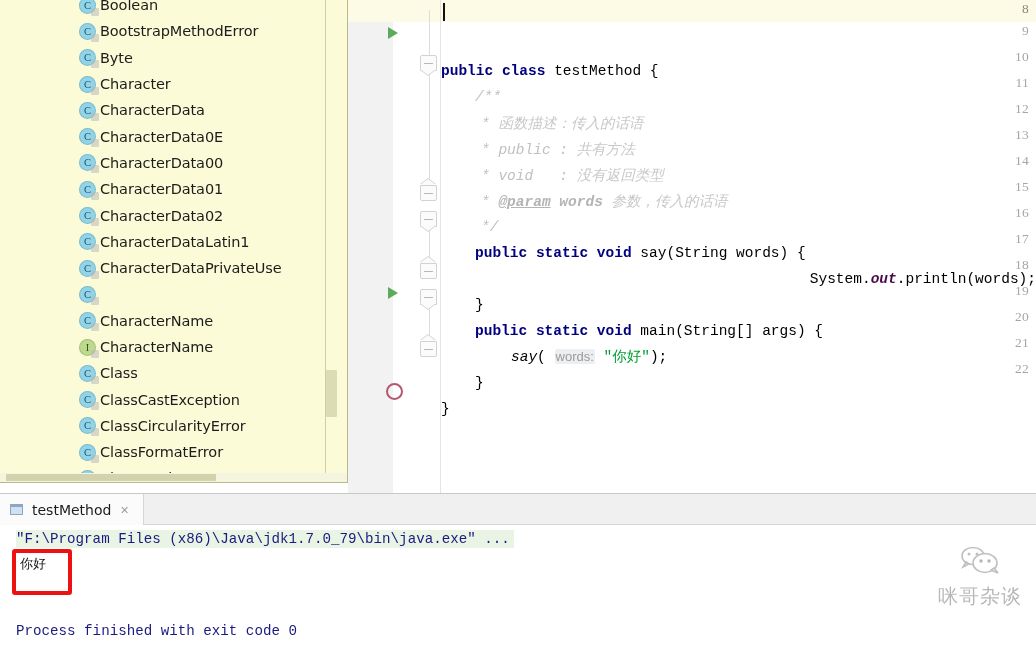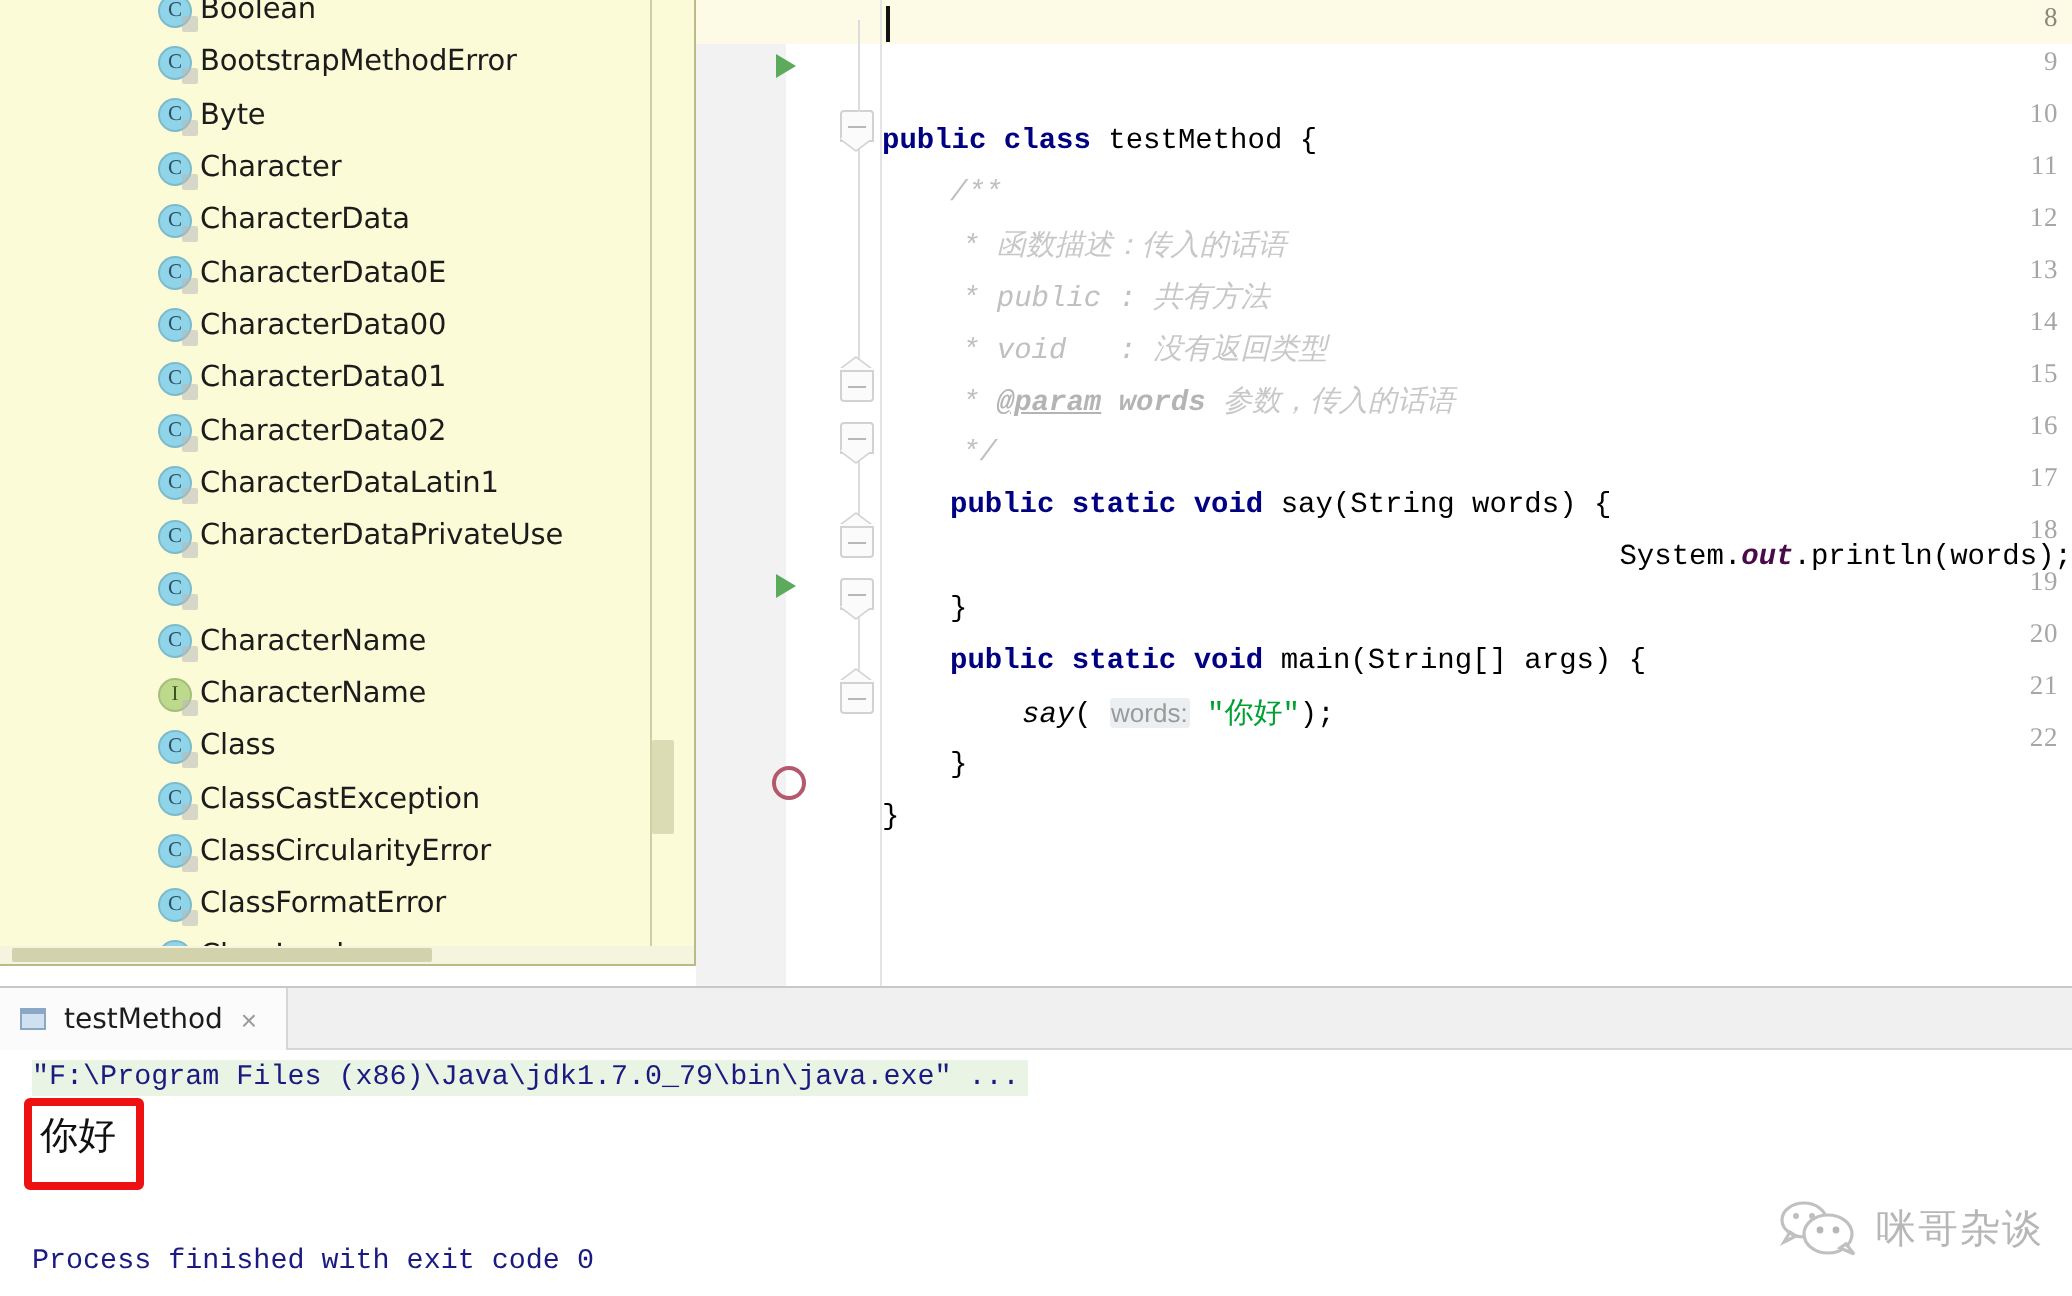--- a/index.html
+++ b/index.html
@@ -166,30 +166,30 @@
   #console {
     position:absolute; left:0; top:31px; width:1036px; height:124px;
     background:#ffffff;
     font-family:"Liberation Mono", monospace; font-size:14.2px;
     color:#1a1a80;
   }
   .con-line { position:absolute; left:16px; white-space:pre; }
   #cmd-line {
     background:#e9f4e4; padding:1px 4px 1px 0; left:16px;
   }
-  #out-line { color:#111111; font-family:"DejaVu Sans", sans-serif; font-size:19px; }
+  #out-line { color:#111111; font-family:"DejaVu Sans", sans-serif; font-size:13px; }
   #redbox {
     position:absolute; left:12px; top:549px; width:60px; height:46px;
     border:4px solid #ee1111; border-radius:3px; z-index:30;
   }
 
   
   #watermark {
-    position:absolute; right:14px; bottom:20px;
-    display:flex; align-items:center; gap:9px; opacity:.62;
+    position:absolute; right:14px; bottom:38px;
+    display:flex; align-items:center; gap:9px; opacity:.62;flex-direction:column;
   }
   #wm-text {
     font-family:"DejaVu Sans", sans-serif; font-size:20px;
     color:#8c8c8c; letter-spacing:1px;
   }
 </style>
 </head>
 <body>
 
 <div id="editor-area">

